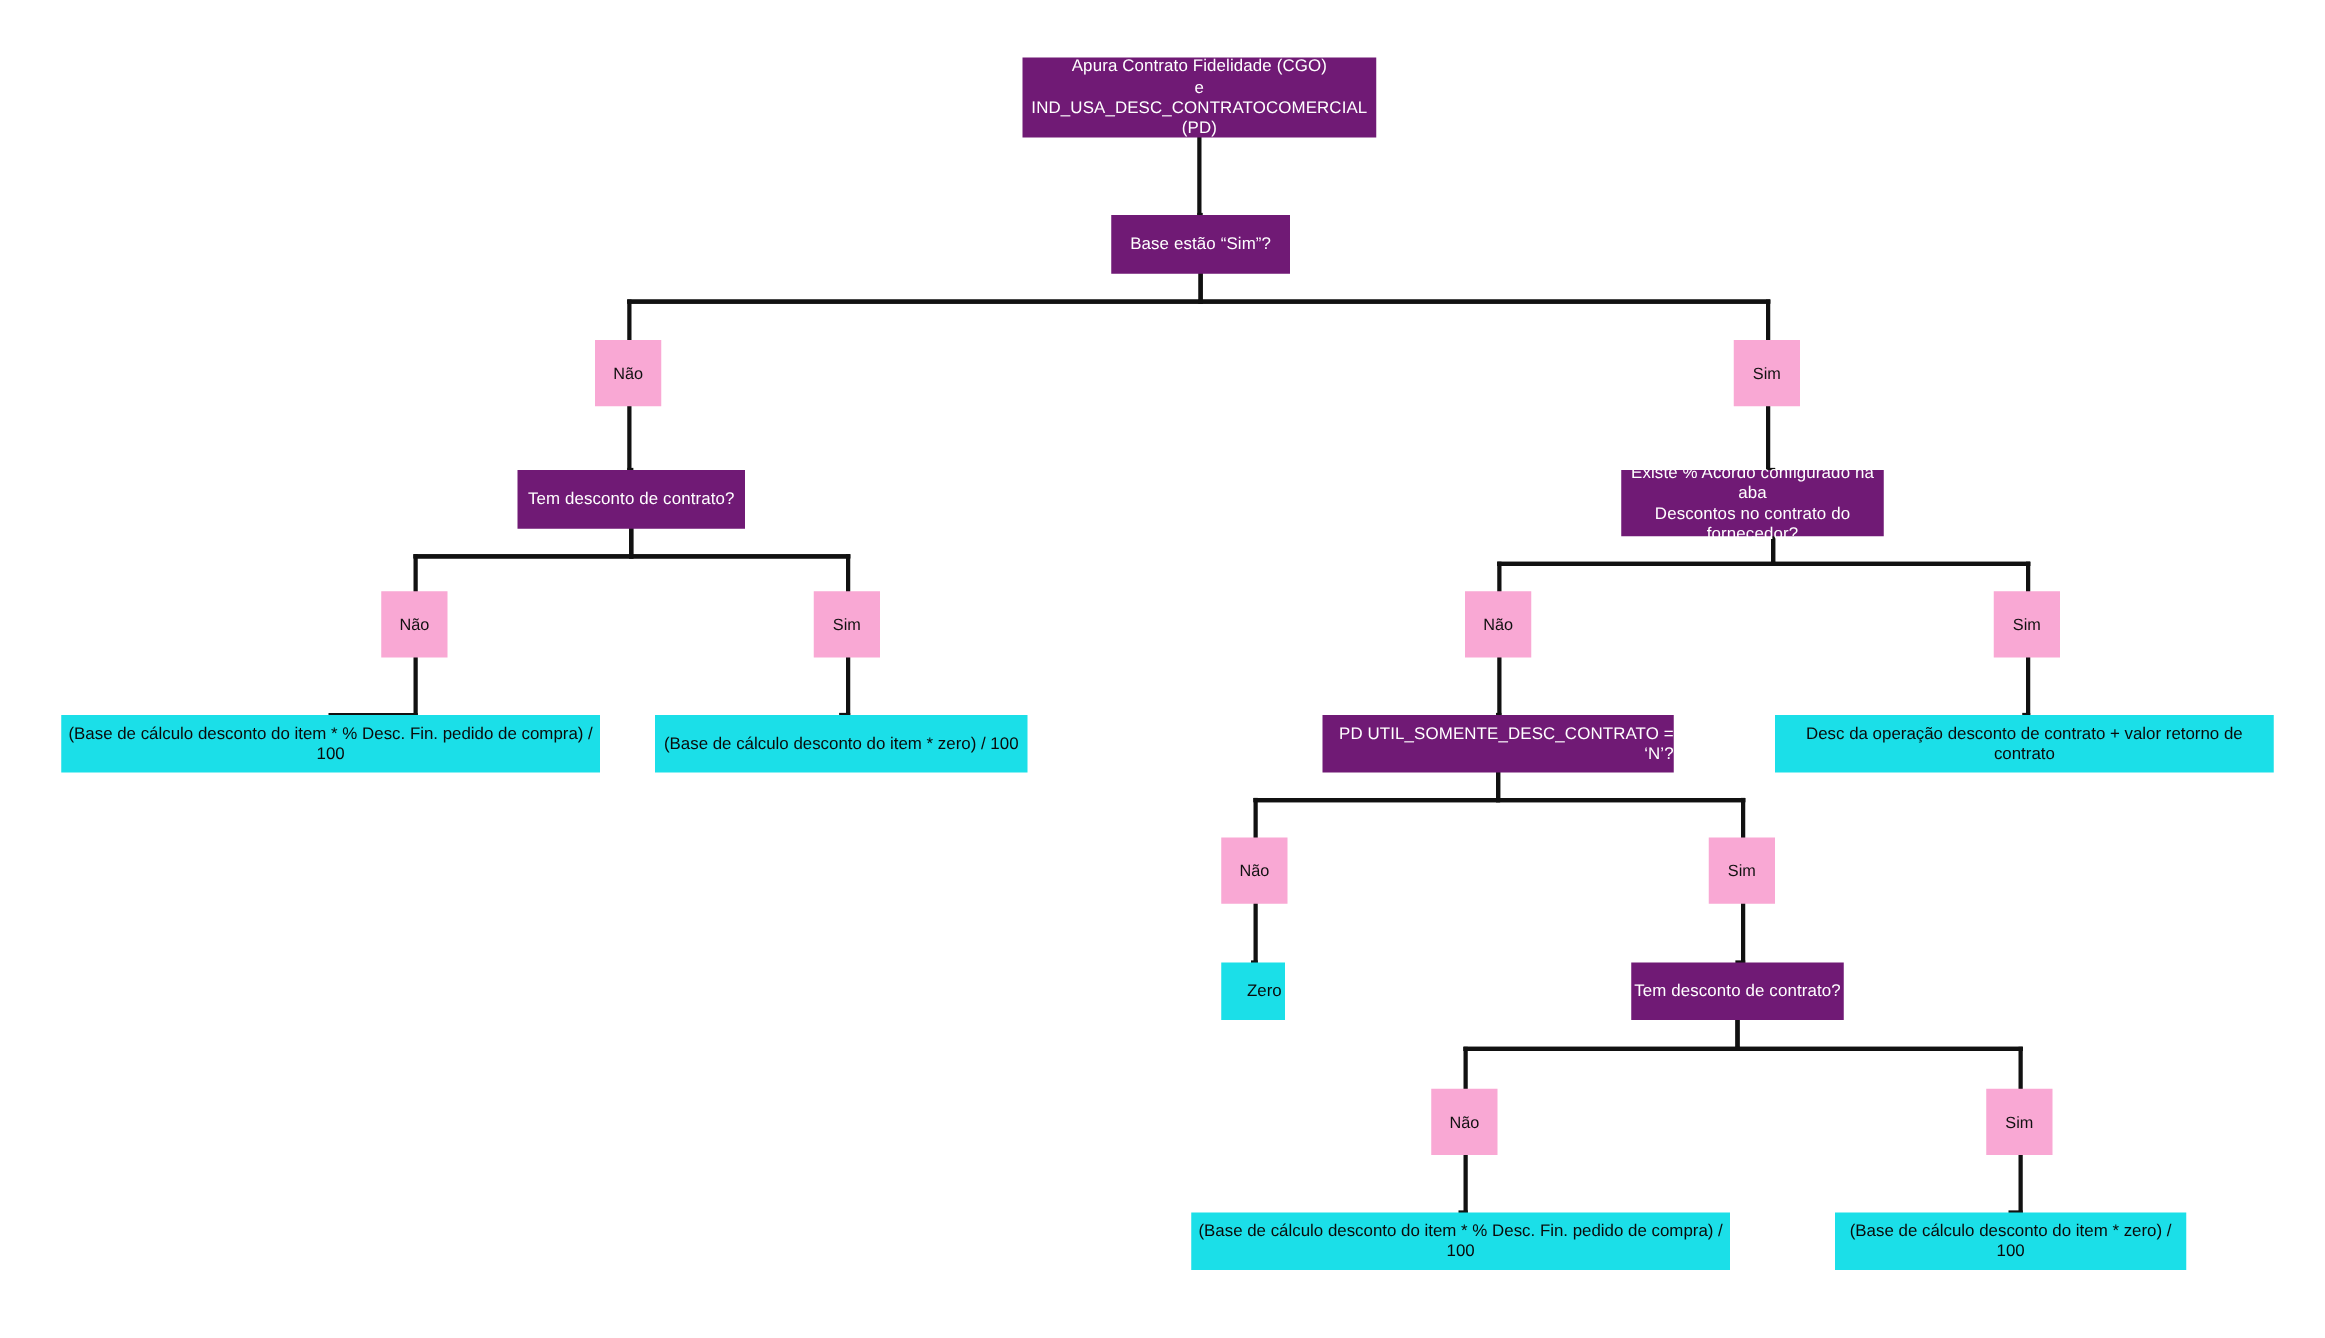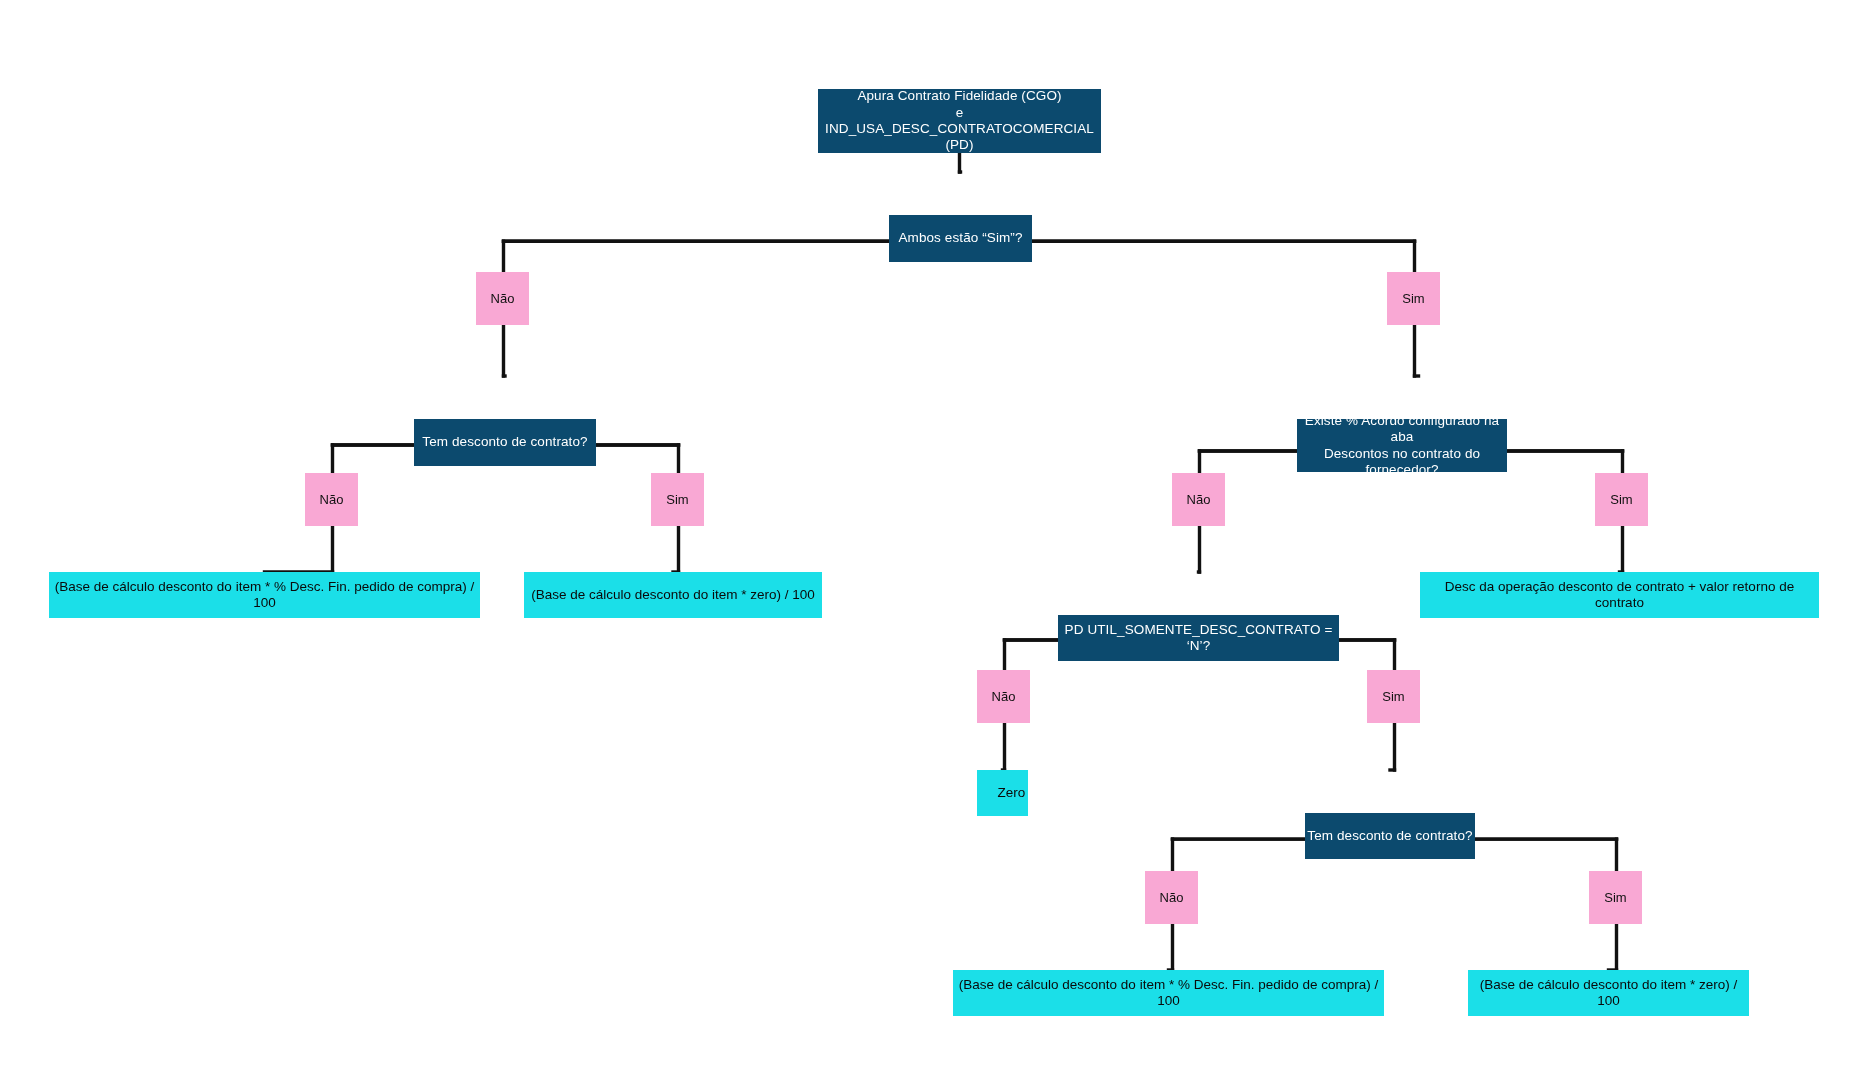--- a/index.html
+++ b/index.html
@@ -33,25 +33,24 @@
     box-sizing: border-box;
     display: flex;
     align-items: center;
     justify-content: center;
     text-align: center;
     line-height: 1.22;
     white-space: pre-line;
     z-index: 2;
   }
   .node.decision {
-    background: #0c4a6e;
+    background: #701a75;
     color: #ffffff;
     font-size: 13.5px;
     letter-spacing: 0.1px;
-    margin-top: 43px;
   }
   .node.branch {
     background: #f9a8d4;
     color: #111111;
     font-size: 13px;
   }
   .node.result {
     background: #1BDFE8;
     color: #0a0a0a;
     font-size: 13.5px;
@@ -120,33 +119,33 @@
       <line x1="503.5" y1="241.26" x2="1414.5" y2="241.26" stroke="#111111" stroke-width="3.4" stroke-linecap="square"></line>
       <line x1="332.5" y1="445" x2="678.5" y2="445" stroke="#111111" stroke-width="3.4" stroke-linecap="square"></line>
       <line x1="1199.5" y1="451" x2="1622.5" y2="451" stroke="#111111" stroke-width="3.4" stroke-linecap="square"></line>
       <line x1="1004.5" y1="640" x2="1394.5" y2="640" stroke="#111111" stroke-width="3.4" stroke-linecap="square"></line>
       <line x1="1172.5" y1="839.1" x2="1616.5" y2="839.1" stroke="#111111" stroke-width="3.4" stroke-linecap="square"></line>
     </svg>
   <div id="nodes-layer">
       <div class="node decision root" style="left: 818px; top: 46px; width: 283px; height: 64px;">Apura Contrato Fidelidade (CGO)
 e
 IND_USA_DESC_CONTRATOCOMERCIAL (PD)</div>
-      <div class="node decision" style="left: 889px; top: 172px; width: 143px; height: 47px;">Ambos estão “Sim”?</div>
+      <div class="node decision" style="left: 889px; top: 172px; width: 143px; height: 47px;">Base estão “Sim”?</div>
       <div class="node branch" style="left: 476px; top: 272px; width: 53px; height: 53px;">Não</div>
       <div class="node branch" style="left: 1387px; top: 272px; width: 53px; height: 53px;">Sim</div>
       <div class="node decision" style="left: 414px; top: 376px; width: 182px; height: 47px;">Tem desconto de contrato?</div>
       <div class="node decision" style="left: 1297px; top: 376px; width: 210px; height: 53px;">Existe % Acordo configurado na aba
 Descontos no contrato do fornecedor?</div>
       <div class="node branch" style="left: 305px; top: 473px; width: 53px; height: 53px;">Não</div>
       <div class="node branch" style="left: 651px; top: 473px; width: 53px; height: 53px;">Sim</div>
       <div class="node branch" style="left: 1172px; top: 473px; width: 53px; height: 53px;">Não</div>
       <div class="node branch" style="left: 1595px; top: 473px; width: 53px; height: 53px;">Sim</div>
       <div class="node result" style="left: 49px; top: 572px; width: 431px; height: 46px;">(Base de cálculo desconto do item * % Desc. Fin. pedido de compra) / 100</div>
       <div class="node result" style="left: 524px; top: 572px; width: 298px; height: 46px;">(Base de cálculo desconto do item * zero) / 100</div>
-      <div class="node decision" style="left: 1058px; top: 572px; width: 281px; height: 46px;">PD UTIL_SOMENTE_DESC_CONTRATO = ‘N’?</div>
+      <div class="node decision" style="left: 1058px; top: 572px; width: 281px; height: 46px; text-align: right;">PD UTIL_SOMENTE_DESC_CONTRATO = ‘N’?</div>
       <div class="node result" style="left: 1420px; top: 572px; width: 399px; height: 46px;">Desc da operação desconto de contrato + valor retorno de contrato</div>
       <div class="node branch" style="left: 977px; top: 670px; width: 53px; height: 53px;">Não</div>
       <div class="node branch" style="left: 1367px; top: 670px; width: 53px; height: 53px;">Sim</div>
       <div class="node result" style="left: 977px; top: 770px; width: 51px; height: 46px; padding-left: 18px;">Zero</div>
       <div class="node decision" style="left: 1305px; top: 770px; width: 170px; height: 46px;">Tem desconto de contrato?</div>
       <div class="node branch" style="left: 1145px; top: 871px; width: 53px; height: 53px;">Não</div>
       <div class="node branch" style="left: 1589px; top: 871px; width: 53px; height: 53px;">Sim</div>
       <div class="node result" style="left: 953px; top: 970px; width: 431px; height: 46px;">(Base de cálculo desconto do item * % Desc. Fin. pedido de compra) / 100</div>
       <div class="node result" style="left: 1468px; top: 970px; width: 281px; height: 46px;">(Base de cálculo desconto do item * zero) / 100</div>
     </div>

